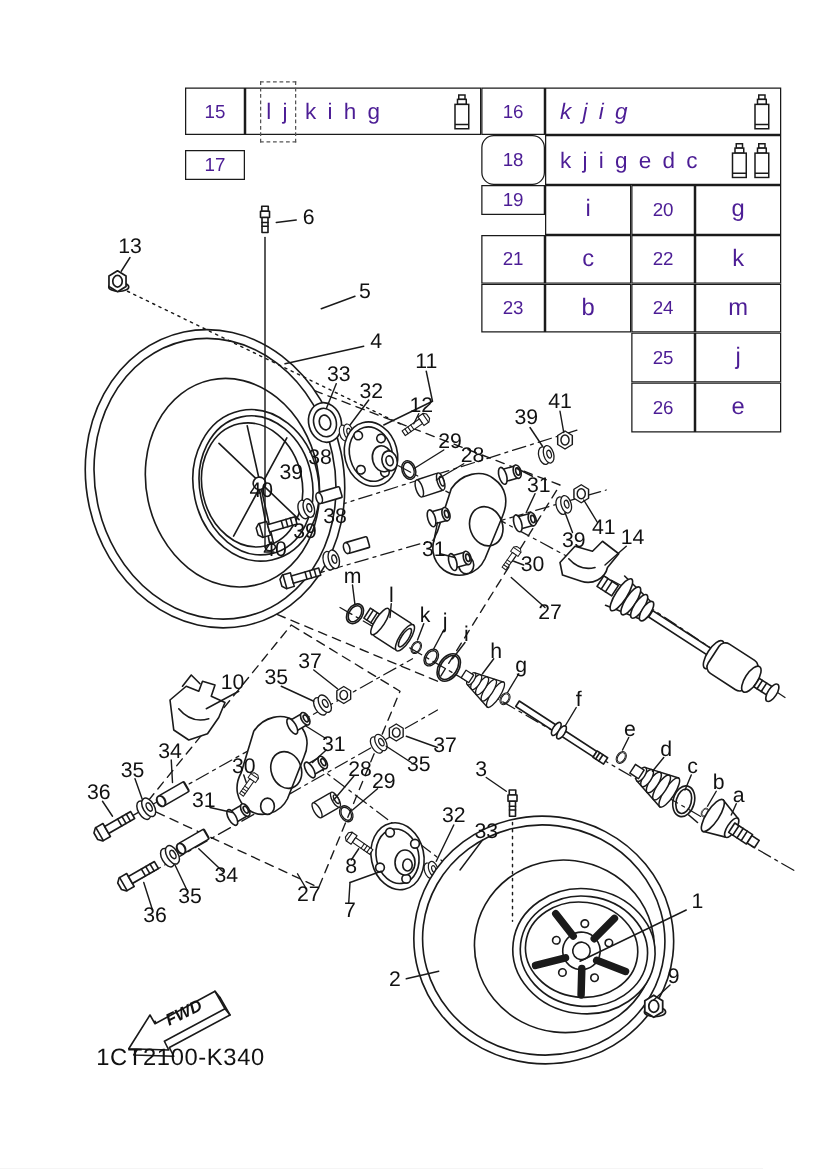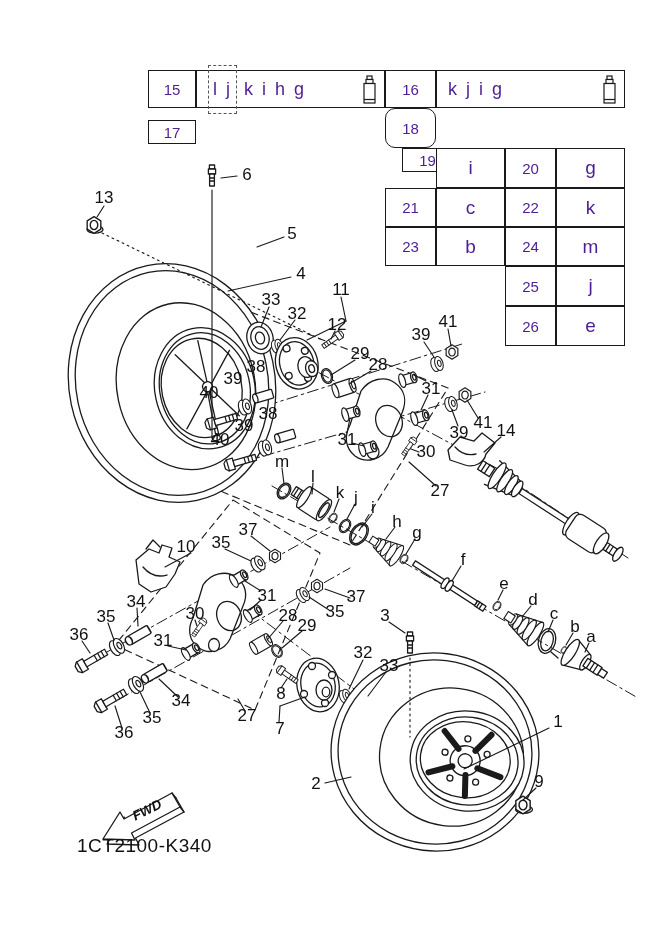--- a/index.html
+++ b/index.html
@@ -457,36 +457,57 @@
             <g fill="#fff" stroke="#1a1a1a" stroke-width="1.2">
               <rect x="5" y="1" width="5" height="3.5"></rect>
               <rect x="4" y="4.5" width="7" height="4"></rect>
               <rect x="2" y="8.5" width="11" height="19.5"></rect>
               <line x1="2" y1="24.5" x2="13" y2="24.5"></line>
             </g>
           </svg>
         </span>
       </div>
       <div class="cell" style="left: 385px; top: 70px; width: 51px; height: 38px;">16</div>
-      <div class="cell letters" style="left: 436px; top: 70px; width: 189px; height: 38px;">
+      <div class="cell letters" style="left: 436px; top: 70px; width: 189px; height: 38px; font-style: italic;">
         <span>k j i g</span>
         <span class="tubes">
           <svg width="15" height="29" viewBox="0 0 15 29">
             <g fill="#fff" stroke="#1a1a1a" stroke-width="1.2">
               <rect x="5" y="1" width="5" height="3.5"></rect>
               <rect x="4" y="4.5" width="7" height="4"></rect>
               <rect x="2" y="8.5" width="11" height="19.5"></rect>
               <line x1="2" y1="24.5" x2="13" y2="24.5"></line>
             </g>
           </svg>
         </span>
       </div>
       <div class="cell" style="left: 148px; top: 120px; width: 48px; height: 24px;">17</div>
       <div class="cell" style="left: 385px; top: 108px; width: 51px; height: 40px; border-radius: 10px;">18</div>
-      <div class="cell" style="left: 402px; top: 148px; width: 51px; height: 24px;">19</div>
+      <div class="cell letters" style="left: 436px; top: 108px; width: 189px; height: 40px;">
+        <span>k j i g e d c</span>
+        <span class="tubes">
+          <svg width="15" height="29" viewBox="0 0 15 29">
+            <g fill="#fff" stroke="#1a1a1a" stroke-width="1.2">
+              <rect x="5" y="1" width="5" height="3.5"></rect>
+              <rect x="4" y="4.5" width="7" height="4"></rect>
+              <rect x="2" y="8.5" width="11" height="19.5"></rect>
+              <line x1="2" y1="24.5" x2="13" y2="24.5"></line>
+            </g>
+          </svg>
+          <svg width="15" height="29" viewBox="0 0 15 29">
+            <g fill="#fff" stroke="#1a1a1a" stroke-width="1.2">
+              <rect x="5" y="1" width="5" height="3.5"></rect>
+              <rect x="4" y="4.5" width="7" height="4"></rect>
+              <rect x="2" y="8.5" width="11" height="19.5"></rect>
+              <line x1="2" y1="24.5" x2="13" y2="24.5"></line>
+            </g>
+          </svg>
+        </span>
+      </div>
+      <div class="cell" style="left: 385px; top: 148px; width: 51px; height: 24px;">19</div>
       <div class="cell letter-big" style="left: 436px; top: 148px; width: 69px; height: 40px;">i</div>
       <div class="cell" style="left: 505px; top: 148px; width: 51px; height: 40px;">20</div>
       <div class="cell letter-big" style="left: 556px; top: 148px; width: 69px; height: 40px;">g</div>
       <div class="cell" style="left: 385px; top: 188px; width: 51px; height: 39px;">21</div>
       <div class="cell letter-big" style="left: 436px; top: 188px; width: 69px; height: 39px;">c</div>
       <div class="cell" style="left: 505px; top: 188px; width: 51px; height: 39px;">22</div>
       <div class="cell letter-big" style="left: 556px; top: 188px; width: 69px; height: 39px;">k</div>
       <div class="cell" style="left: 385px; top: 227px; width: 51px; height: 39px;">23</div>
       <div class="cell letter-big" style="left: 436px; top: 227px; width: 69px; height: 39px;">b</div>
       <div class="cell" style="left: 505px; top: 227px; width: 51px; height: 39px;">24</div>

